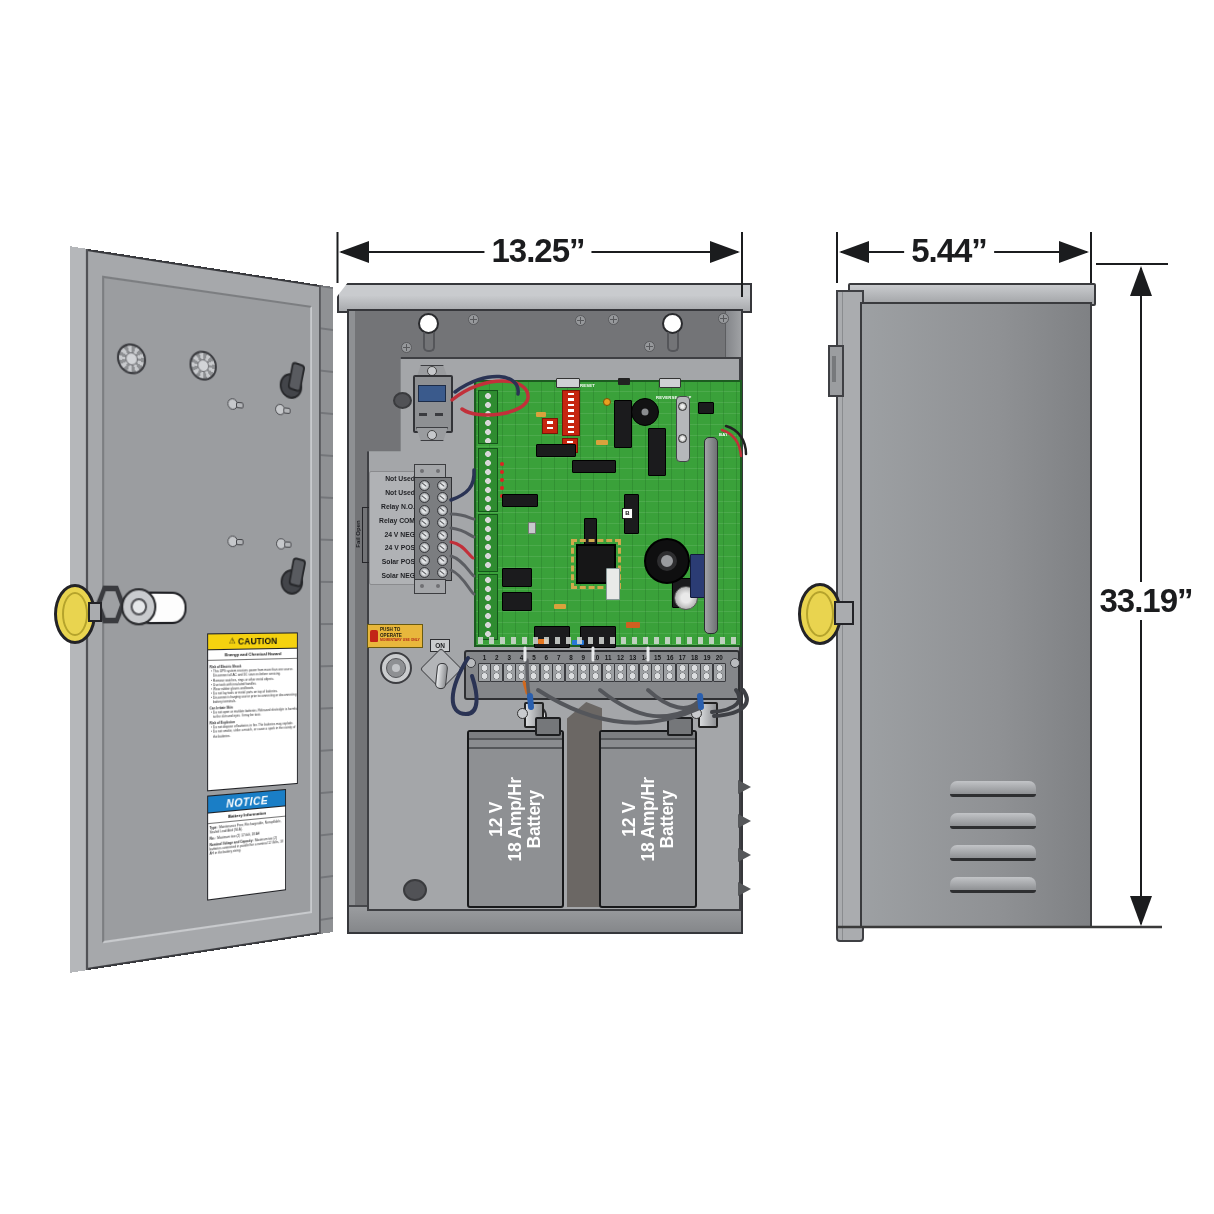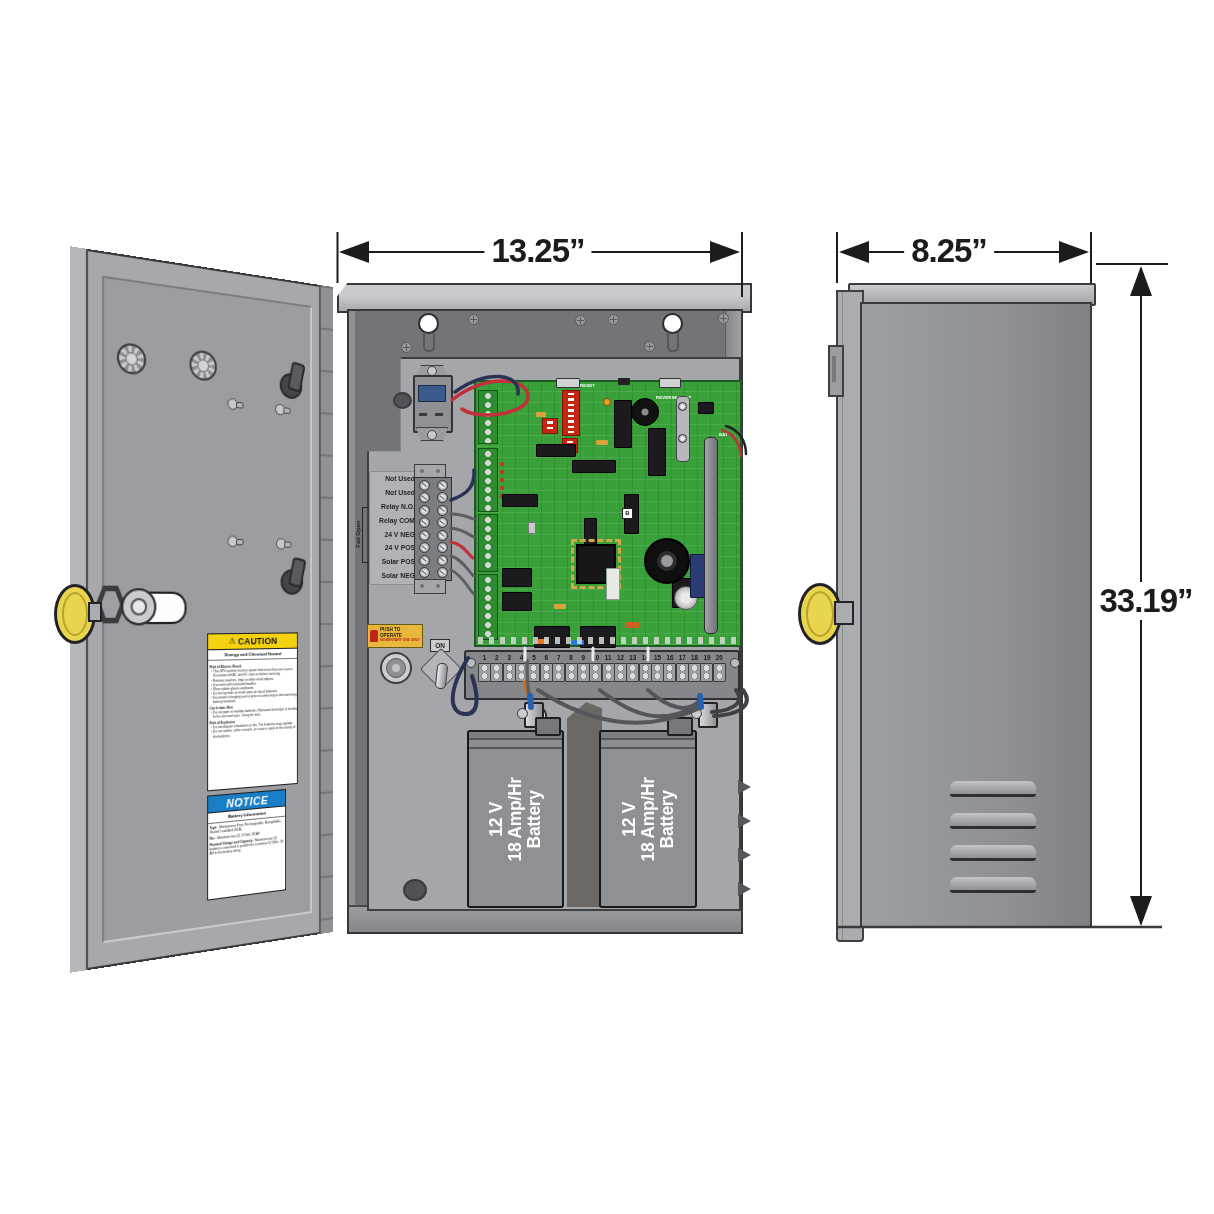--- a/index.html
+++ b/index.html
@@ -626,16 +626,16 @@
       <path d="M341,252 H738" marker-start="url(#arr)" marker-end="url(#arr)"></path>
       <path d="M837,232 V283"></path>
       <path d="M1091,232 V283"></path>
       <path d="M841,252 H1087" marker-start="url(#arr)" marker-end="url(#arr)"></path>
       <path d="M1096,264 H1168"></path>
       <path d="M1141,268 V924" marker-start="url(#arr)" marker-end="url(#arr)"></path>
       <path d="M836,927 H1162" stroke="#3a3a3a" stroke-width="2.5"></path>
     </g>
   </svg>
   <div class="dim-text" style="left:538px;top:251px;text-align:center;">13.25”</div>
-  <div class="dim-text" style="left:949px;top:251px;">8.25”</div>
+  <div class="dim-text" style="left:949px;top:251px;">5.44”</div>
   <div class="dim-text" style="left:1146px;top:601px;">33.19”</div>
 
 </div>
 
 </body></html>

